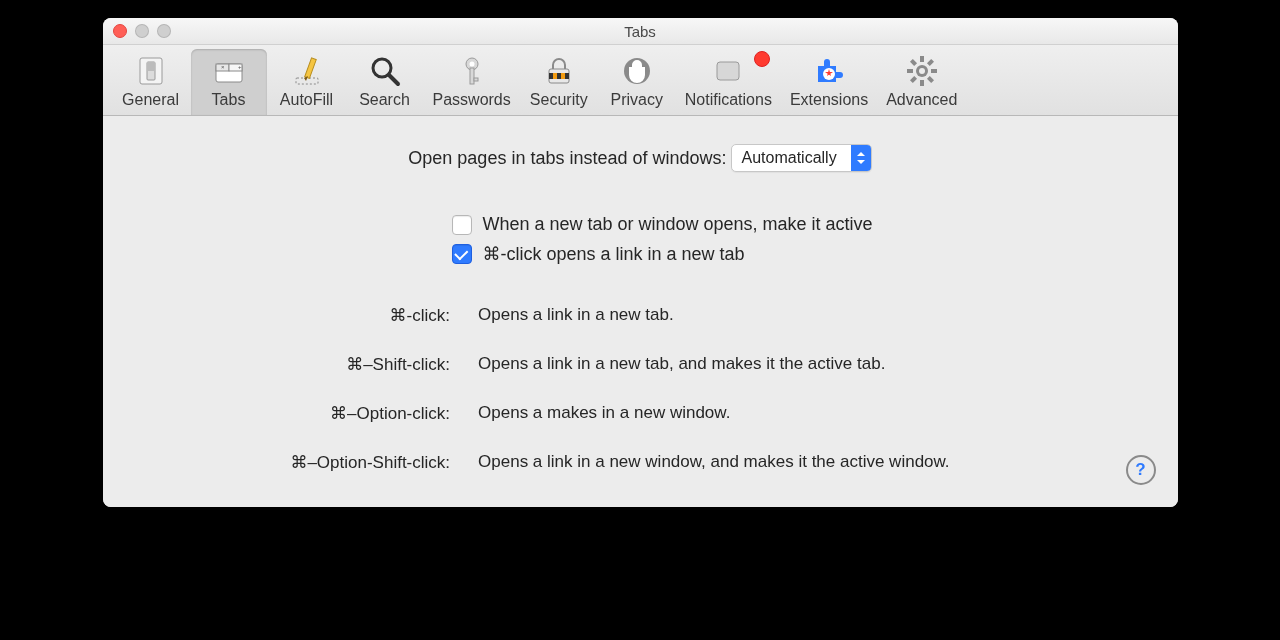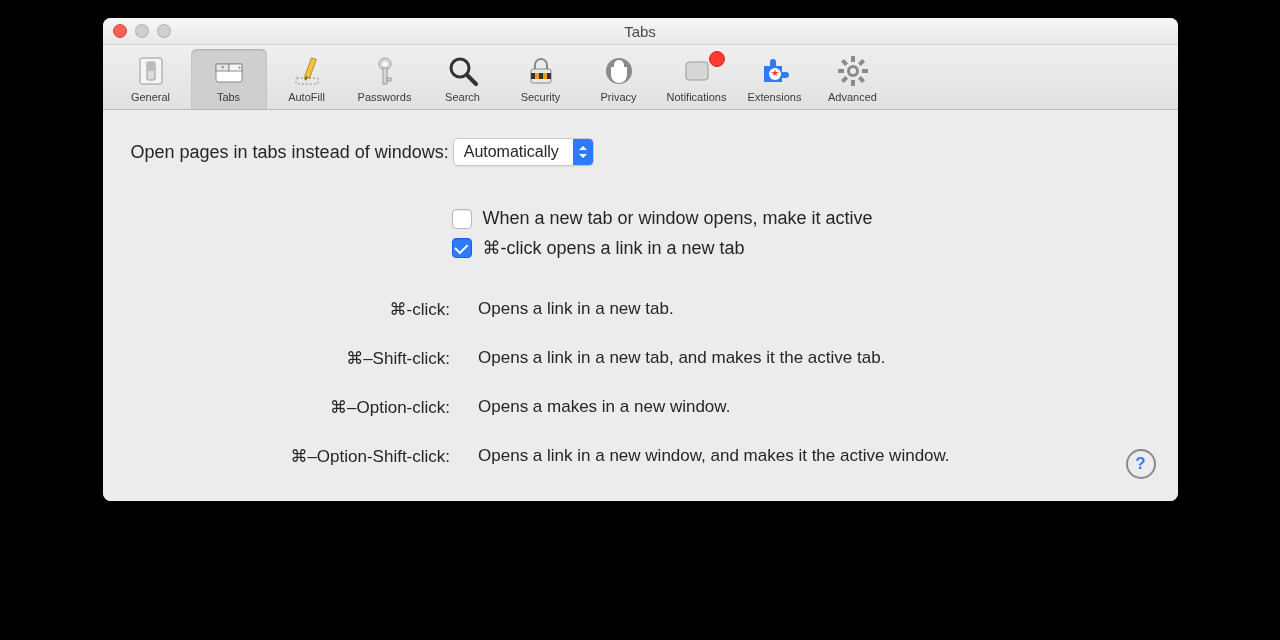--- a/index.html
+++ b/index.html
@@ -47,32 +47,32 @@
   .tb{
     display:flex;flex-direction:column;align-items:center;justify-content:flex-end;
     min-width:60px;
     padding:4px 8px 6px 8px;
     border-radius:6px 6px 0 0;
     cursor:default;
     position:relative;
   }
   .tb.selected{background:#cfcfcf;box-shadow:inset 0 1px 2px rgba(0,0,0,.18);}
   .tb .ico{width:36px;height:36px;display:flex;align-items:center;justify-content:center;margin-bottom:2px;}
-  .tb .lbl{font-size:11px;color:#3b3b3b;white-space:nowrap;}
+  .tb .lbl{font-size:16px;color:#3b3b3b;white-space:nowrap;}
   .tb .badge{
     position:absolute;top:2px;right:10px;width:14px;height:14px;border-radius:50%;
     background:#ff3b30;border:1px solid #d22;
   }
   .content{
     background:#ececec;
     padding:28px 28px 34px 28px;
     position:relative;
   }
   .row-select{
-    display:flex;align-items:center;justify-content:flex-start;gap:4px;
+    display:flex;align-items:center;justify-content:center;gap:4px;
     margin-bottom:42px;font-size:18px;
   }
   .select{
     display:inline-flex;align-items:center;
     background:#ffffff;border:1px solid #c7c7c7;border-radius:5px;
     height:26px;overflow:hidden;
     box-shadow:0 1px 1px rgba(0,0,0,.05);
   }
   .select .val{padding:0 14px 0 10px;font-size:16px;line-height:26px;}
   .select .stepper{
@@ -159,37 +159,37 @@
             <rect x="18" y="4" width="5" height="20" transform="rotate(20 20 14)" fill="#f5c542" stroke="#b88e1f"></rect>
             <polygon points="14,24 18,22 16,27" fill="#7a5a1a"></polygon>
           </svg>
       </span>
       <span class="lbl">AutoFill</span>
     </div>
 
     <div class="tb">
       <span class="ico">
         <svg viewBox="0 0 34 34">
+            <circle cx="14" cy="14" r="9" fill="none" stroke="#333" stroke-width="3"></circle>
+            <line x1="21" y1="21" x2="30" y2="30" stroke="#333" stroke-width="4" stroke-linecap="round"></line>
+          </svg>
+      </span>
+      <span class="lbl">Search</span>
+    </div>
+
+    <div class="tb">
+      <span class="ico">
+        <svg viewBox="0 0 34 34">
             <circle cx="17" cy="10" r="6" fill="#d8d8d8" stroke="#9a9a9a"></circle>
             <circle cx="17" cy="10" r="2.5" fill="#fff"></circle>
             <rect x="15" y="14" width="4" height="16" fill="#d8d8d8" stroke="#9a9a9a"></rect>
             <rect x="19" y="24" width="4" height="3" fill="#d8d8d8" stroke="#9a9a9a"></rect>
           </svg>
       </span>
       <span class="lbl">Passwords</span>
-    </div>
-
-    <div class="tb">
-      <span class="ico">
-        <svg viewBox="0 0 34 34">
-            <circle cx="14" cy="14" r="9" fill="none" stroke="#333" stroke-width="3"></circle>
-            <line x1="21" y1="21" x2="30" y2="30" stroke="#333" stroke-width="4" stroke-linecap="round"></line>
-          </svg>
-      </span>
-      <span class="lbl">Search</span>
     </div>
 
     <div class="tb">
       <span class="ico">
         <svg viewBox="0 0 34 34">
             <rect x="7" y="15" width="20" height="14" rx="2" fill="#e8e8e8" stroke="#8a8a8a"></rect>
             <path d="M11 15 v-4 a6 6 0 0 1 12 0 v4" fill="none" stroke="#8a8a8a" stroke-width="2"></path>
             <rect x="7" y="19" width="20" height="6" fill="#f39c12"></rect>
             <rect x="7" y="19" width="4" height="6" fill="#333"></rect>
             <rect x="15" y="19" width="4" height="6" fill="#333"></rect>

